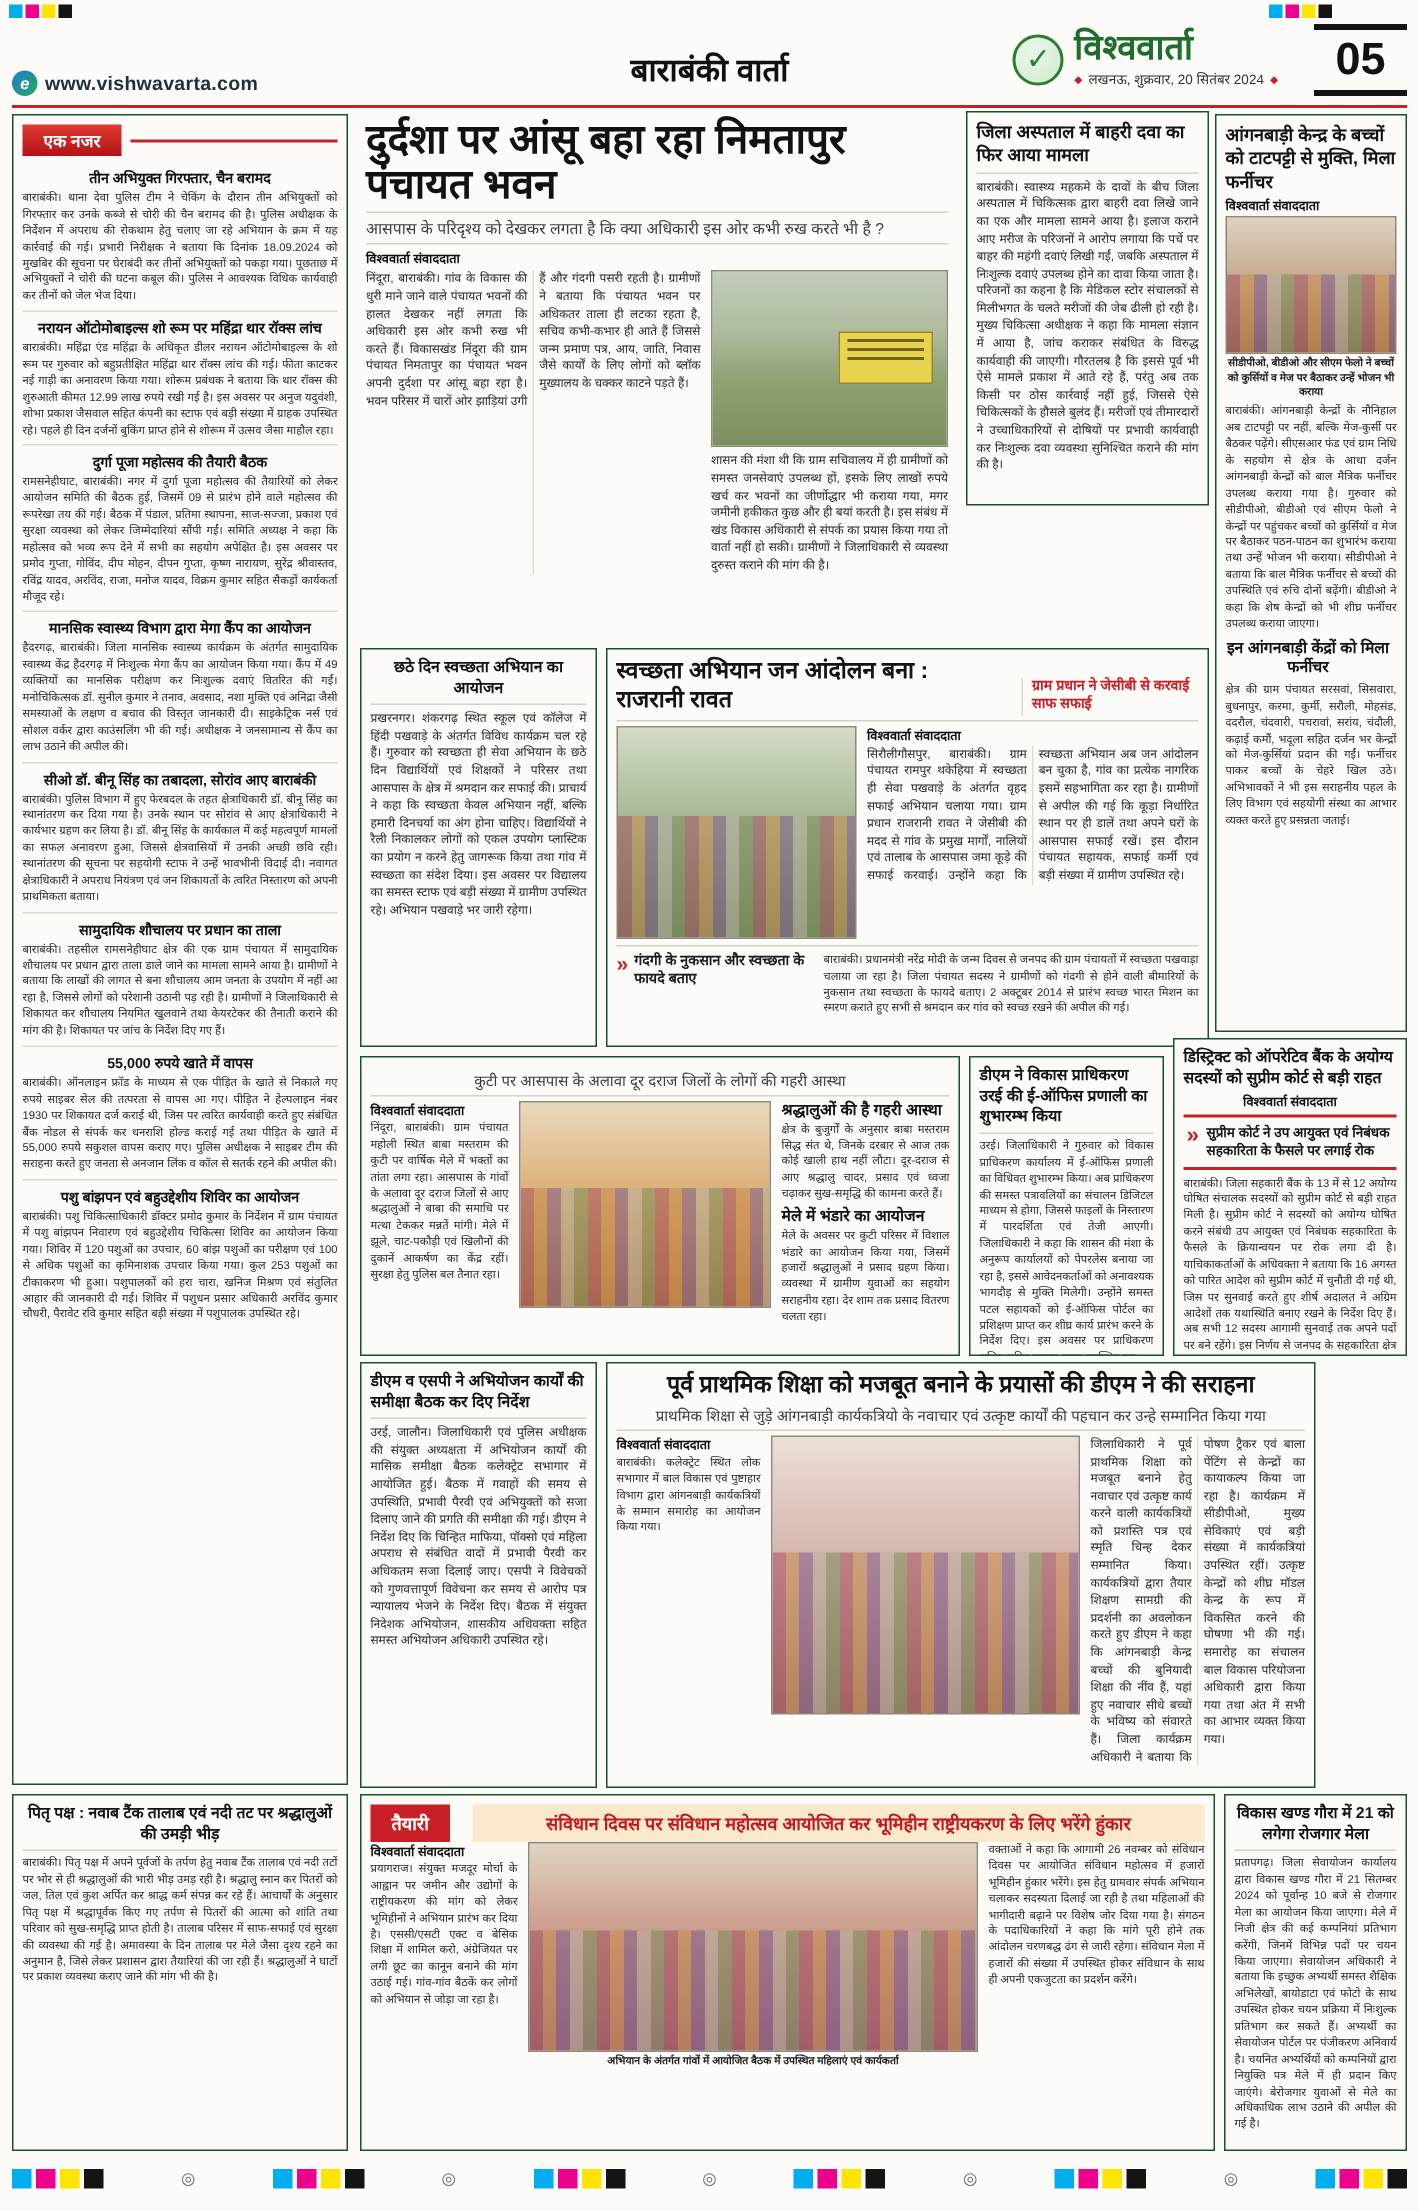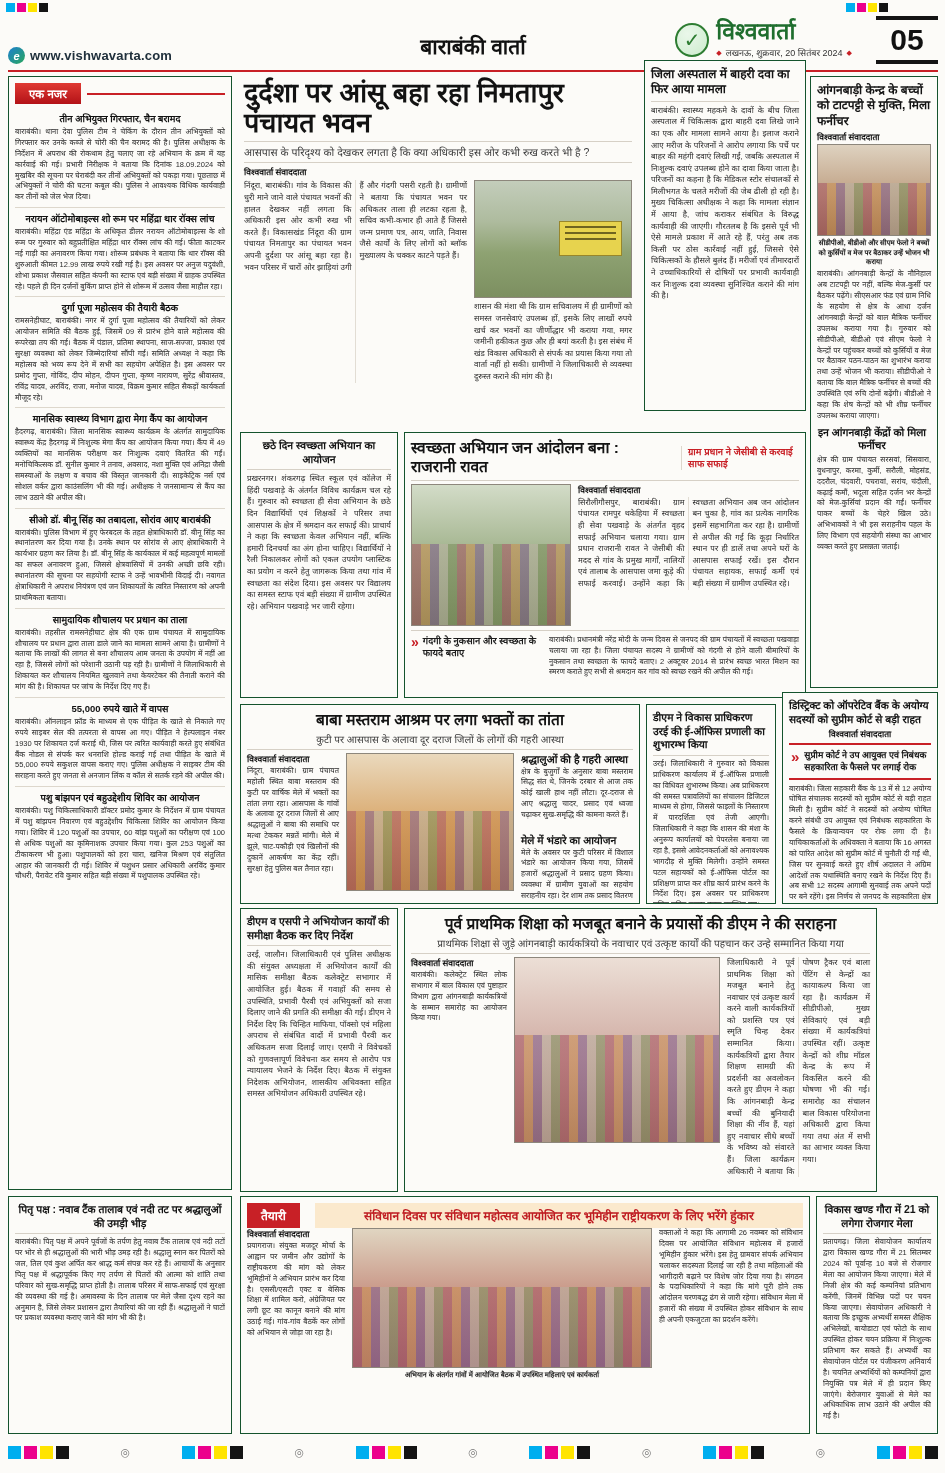--- a/index.html
+++ b/index.html
@@ -165,21 +165,21 @@
               <i></i>
               <i></i>
               <i></i>
             </div>
         </div>
         <p class="bt" style="margin-top:3px">शासन की मंशा थी कि ग्राम सचिवालय में ही ग्रामीणों को समस्त जनसेवाएं उपलब्ध हों, इसके लिए लाखों रुपये खर्च कर भवनों का जीर्णोद्धार भी कराया गया, मगर जमीनी हकीकत कुछ और ही बयां करती है। इस संबंध में खंड विकास अधिकारी से संपर्क का प्रयास किया गया तो वार्ता नहीं हो सकी। ग्रामीणों ने जिलाधिकारी से व्यवस्था दुरुस्त कराने की मांग की है।</p>
       </div>
     </div>
   </section>
 
-  <section class="sec" style="left:644px;top:60px;width:162px;height:351px">
+  <section class="sec" style="left:644px;top:74px;width:162px;height:263px">
     <h2 class="h-md">जिला अस्पताल में बाहरी दवा का फिर आया मामला</h2>
     <hr class="hair">
     <p class="bt">बाराबंकी। स्वास्थ्य महकमे के दावों के बीच जिला अस्पताल में चिकित्सक द्वारा बाहरी दवा लिखे जाने का एक और मामला सामने आया है। इलाज कराने आए मरीज के परिजनों ने आरोप लगाया कि पर्चे पर बाहर की महंगी दवाएं लिखी गईं, जबकि अस्पताल में निःशुल्क दवाएं उपलब्ध होने का दावा किया जाता है। परिजनों का कहना है कि मेडिकल स्टोर संचालकों से मिलीभगत के चलते मरीजों की जेब ढीली हो रही है। मुख्य चिकित्सा अधीक्षक ने कहा कि मामला संज्ञान में आया है, जांच कराकर संबंधित के विरुद्ध कार्यवाही की जाएगी। गौरतलब है कि इससे पूर्व भी ऐसे मामले प्रकाश में आते रहे हैं, परंतु अब तक किसी पर ठोस कार्रवाई नहीं हुई, जिससे ऐसे चिकित्सकों के हौसले बुलंद हैं। मरीजों एवं तीमारदारों ने उच्चाधिकारियों से दोषियों पर प्रभावी कार्यवाही कर निःशुल्क दवा व्यवस्था सुनिश्चित कराने की मांग की है।</p>
   </section>
 
   <section class="sec" style="left:810px;top:76px;width:128px;height:612px">
     <h2 class="h-md">आंगनबाड़ी केन्द्र के बच्चों को टाटपट्टी से मुक्ति, मिला फर्नीचर</h2>
     <div class="byline" style="margin:2px 0">विश्ववार्ता संवाददाता</div>
     <div class="photo ph-kids crowd" style="width:100%;height:92px"></div>
     <div class="caption">सीडीपीओ, बीडीओ और सीएम फेलो ने बच्चों को कुर्सियों व मेज पर बैठाकर उन्हें भोजन भी कराया</div>
@@ -188,21 +188,21 @@
     <p class="bt75">क्षेत्र की ग्राम पंचायत सरसवां, सिसवारा, बुधनापुर, करमा, कुर्मी, सरौली, मोहसंड, ददरौल, चंदवारी, पचरावां, सरांय, चंदौली, कढ़ाई कमौं, भदूला सहित दर्जन भर केन्द्रों को मेज-कुर्सियां प्रदान की गईं। फर्नीचर पाकर बच्चों के चेहरे खिल उठे। अभिभावकों ने भी इस सराहनीय पहल के लिए विभाग एवं सहयोगी संस्था का आभार व्यक्त करते हुए प्रसन्नता जताई।</p>
   </section>
 
   <section class="sec" style="left:240px;top:432px;width:158px;height:266px">
     <h2 class="h-sm center">छठे दिन स्वच्छता अभियान का आयोजन</h2>
     <hr class="hair">
     <p class="bt">प्रखरनगर। शंकरगढ़ स्थित स्कूल एवं कॉलेज में हिंदी पखवाड़े के अंतर्गत विविध कार्यक्रम चल रहे हैं। गुरुवार को स्वच्छता ही सेवा अभियान के छठे दिन विद्यार्थियों एवं शिक्षकों ने परिसर तथा आसपास के क्षेत्र में श्रमदान कर सफाई की। प्राचार्य ने कहा कि स्वच्छता केवल अभियान नहीं, बल्कि हमारी दिनचर्या का अंग होना चाहिए। विद्यार्थियों ने रैली निकालकर लोगों को एकल उपयोग प्लास्टिक का प्रयोग न करने हेतु जागरूक किया तथा गांव में स्वच्छता का संदेश दिया। इस अवसर पर विद्यालय का समस्त स्टाफ एवं बड़ी संख्या में ग्रामीण उपस्थित रहे। अभियान पखवाड़े भर जारी रहेगा।</p>
   </section>
 
   <section class="sec" style="left:404px;top:432px;width:402px;height:266px">
-    <div style="display:flex;gap:24px;align-items:center">
+    <div style="display:flex;gap:24px;align-items:flex-end">
       <h2 class="h-lg" style="flex:1">स्वच्छता अभियान जन आंदोलन बना : राजरानी रावत</h2>
       <div class="red" style="width:118px;font-size:9.5px;font-weight:bold;line-height:1.3;border-left:1px solid #ddd7cc;padding-left:6px">ग्राम प्रधान ने जेसीबी से करवाई साफ सफाई</div>
     </div>
     <hr class="hair">
     <div class="flexrow">
       <div class="photo ph-green crowd" style="width:160px;height:142px"></div>
       <div style="flex:1">
         <div class="byline">विश्ववार्ता संवाददाता</div>
         <p class="bt cols2" style="margin-top:2px">सिरौलीगौसपुर, बाराबंकी। ग्राम पंचायत रामपुर थकेहिया में स्वच्छता ही सेवा पखवाड़े के अंतर्गत वृहद सफाई अभियान चलाया गया। ग्राम प्रधान राजरानी रावत ने जेसीबी की मदद से गांव के प्रमुख मार्गों, नालियों एवं तालाब के आसपास जमा कूड़े की सफाई करवाई। उन्होंने कहा कि स्वच्छता अभियान अब जन आंदोलन बन चुका है, गांव का प्रत्येक नागरिक इसमें सहभागिता कर रहा है। ग्रामीणों से अपील की गई कि कूड़ा निर्धारित स्थान पर ही डालें तथा अपने घरों के आसपास सफाई रखें। इस दौरान पंचायत सहायक, सफाई कर्मी एवं बड़ी संख्या में ग्रामीण उपस्थित रहे।</p>
       </div>
@@ -210,33 +210,32 @@
     <div class="capstrip">
       <div class="caphead">
         <span class="mark">»</span>
         <span class="t">गंदगी के नुकसान और स्वच्छता के फायदे बताए</span>
       </div>
       <p class="bt75" style="flex:1">बाराबंकी। प्रधानमंत्री नरेंद्र मोदी के जन्म दिवस से जनपद की ग्राम पंचायतों में स्वच्छता पखवाड़ा चलाया जा रहा है। जिला पंचायत सदस्य ने ग्रामीणों को गंदगी से होने वाली बीमारियों के नुकसान तथा स्वच्छता के फायदे बताए। 2 अक्टूबर 2014 से प्रारंभ स्वच्छ भारत मिशन का स्मरण कराते हुए सभी से श्रमदान कर गांव को स्वच्छ रखने की अपील की गई।</p>
     </div>
   </section>
 
   <section class="sec" style="left:240px;top:704px;width:400px;height:200px">
-    <h2 class="h-lg center">बाबा मस्तराम आश्रम पर लगा भक्तों का तांता</h2>
     <div class="center" style="font-size:10px;color:#3c3c3c;margin:2px 0">कुटी पर आसपास के अलावा दूर दराज जिलों के लोगों की गहरी आस्था</div>
     <hr class="hair">
     <div class="flexrow">
       <div style="width:92px">
         <div class="byline">विश्ववार्ता संवाददाता</div>
         <p class="bt75" style="margin-top:2px">निंदूरा, बाराबंकी। ग्राम पंचायत महोली स्थित बाबा मस्तराम की कुटी पर वार्षिक मेले में भक्तों का तांता लगा रहा। आसपास के गांवों के अलावा दूर दराज जिलों से आए श्रद्धालुओं ने बाबा की समाधि पर मत्था टेककर मन्नतें मांगी। मेले में झूले, चाट-पकौड़ी एवं खिलौनों की दुकानें आकर्षण का केंद्र रहीं। सुरक्षा हेतु पुलिस बल तैनात रहा।</p>
       </div>
       <div class="photo ph-saffron crowd" style="width:168px;height:138px"></div>
       <div style="flex:1">
         <div class="h-sm">श्रद्धालुओं की है गहरी आस्था</div>
         <p class="bt75">क्षेत्र के बुजुर्गों के अनुसार बाबा मस्तराम सिद्ध संत थे, जिनके दरबार से आज तक कोई खाली हाथ नहीं लौटा। दूर-दराज से आए श्रद्धालु चादर, प्रसाद एवं ध्वजा चढ़ाकर सुख-समृद्धि की कामना करते हैं।</p>
-        <div class="h-sm" style="margin-top:13px">मेले में भंडारे का आयोजन</div>
+        <div class="h-sm" style="margin-top:3px">मेले में भंडारे का आयोजन</div>
         <p class="bt75">मेले के अवसर पर कुटी परिसर में विशाल भंडारे का आयोजन किया गया, जिसमें हजारों श्रद्धालुओं ने प्रसाद ग्रहण किया। व्यवस्था में ग्रामीण युवाओं का सहयोग सराहनीय रहा। देर शाम तक प्रसाद वितरण चलता रहा।</p>
       </div>
     </div>
   </section>
 
   <section class="sec" style="left:646px;top:704px;width:130px;height:200px">
     <h2 class="h-sm">डीएम ने विकास प्राधिकरण उरई की ई-ऑफिस प्रणाली का शुभारम्भ किया</h2>
     <hr class="hair">
     <p class="bt75">उरई। जिलाधिकारी ने गुरुवार को विकास प्राधिकरण कार्यालय में ई-ऑफिस प्रणाली का विधिवत शुभारम्भ किया। अब प्राधिकरण की समस्त पत्रावलियों का संचालन डिजिटल माध्यम से होगा, जिससे फाइलों के निस्तारण में पारदर्शिता एवं तेजी आएगी। जिलाधिकारी ने कहा कि शासन की मंशा के अनुरूप कार्यालयों को पेपरलेस बनाया जा रहा है, इससे आवेदनकर्ताओं को अनावश्यक भागदौड़ से मुक्ति मिलेगी। उन्होंने समस्त पटल सहायकों को ई-ऑफिस पोर्टल का प्रशिक्षण प्राप्त कर शीघ्र कार्य प्रारंभ करने के निर्देश दिए। इस अवसर पर प्राधिकरण सचिव सहित समस्त स्टाफ उपस्थित रहा।</p>
   </section>

